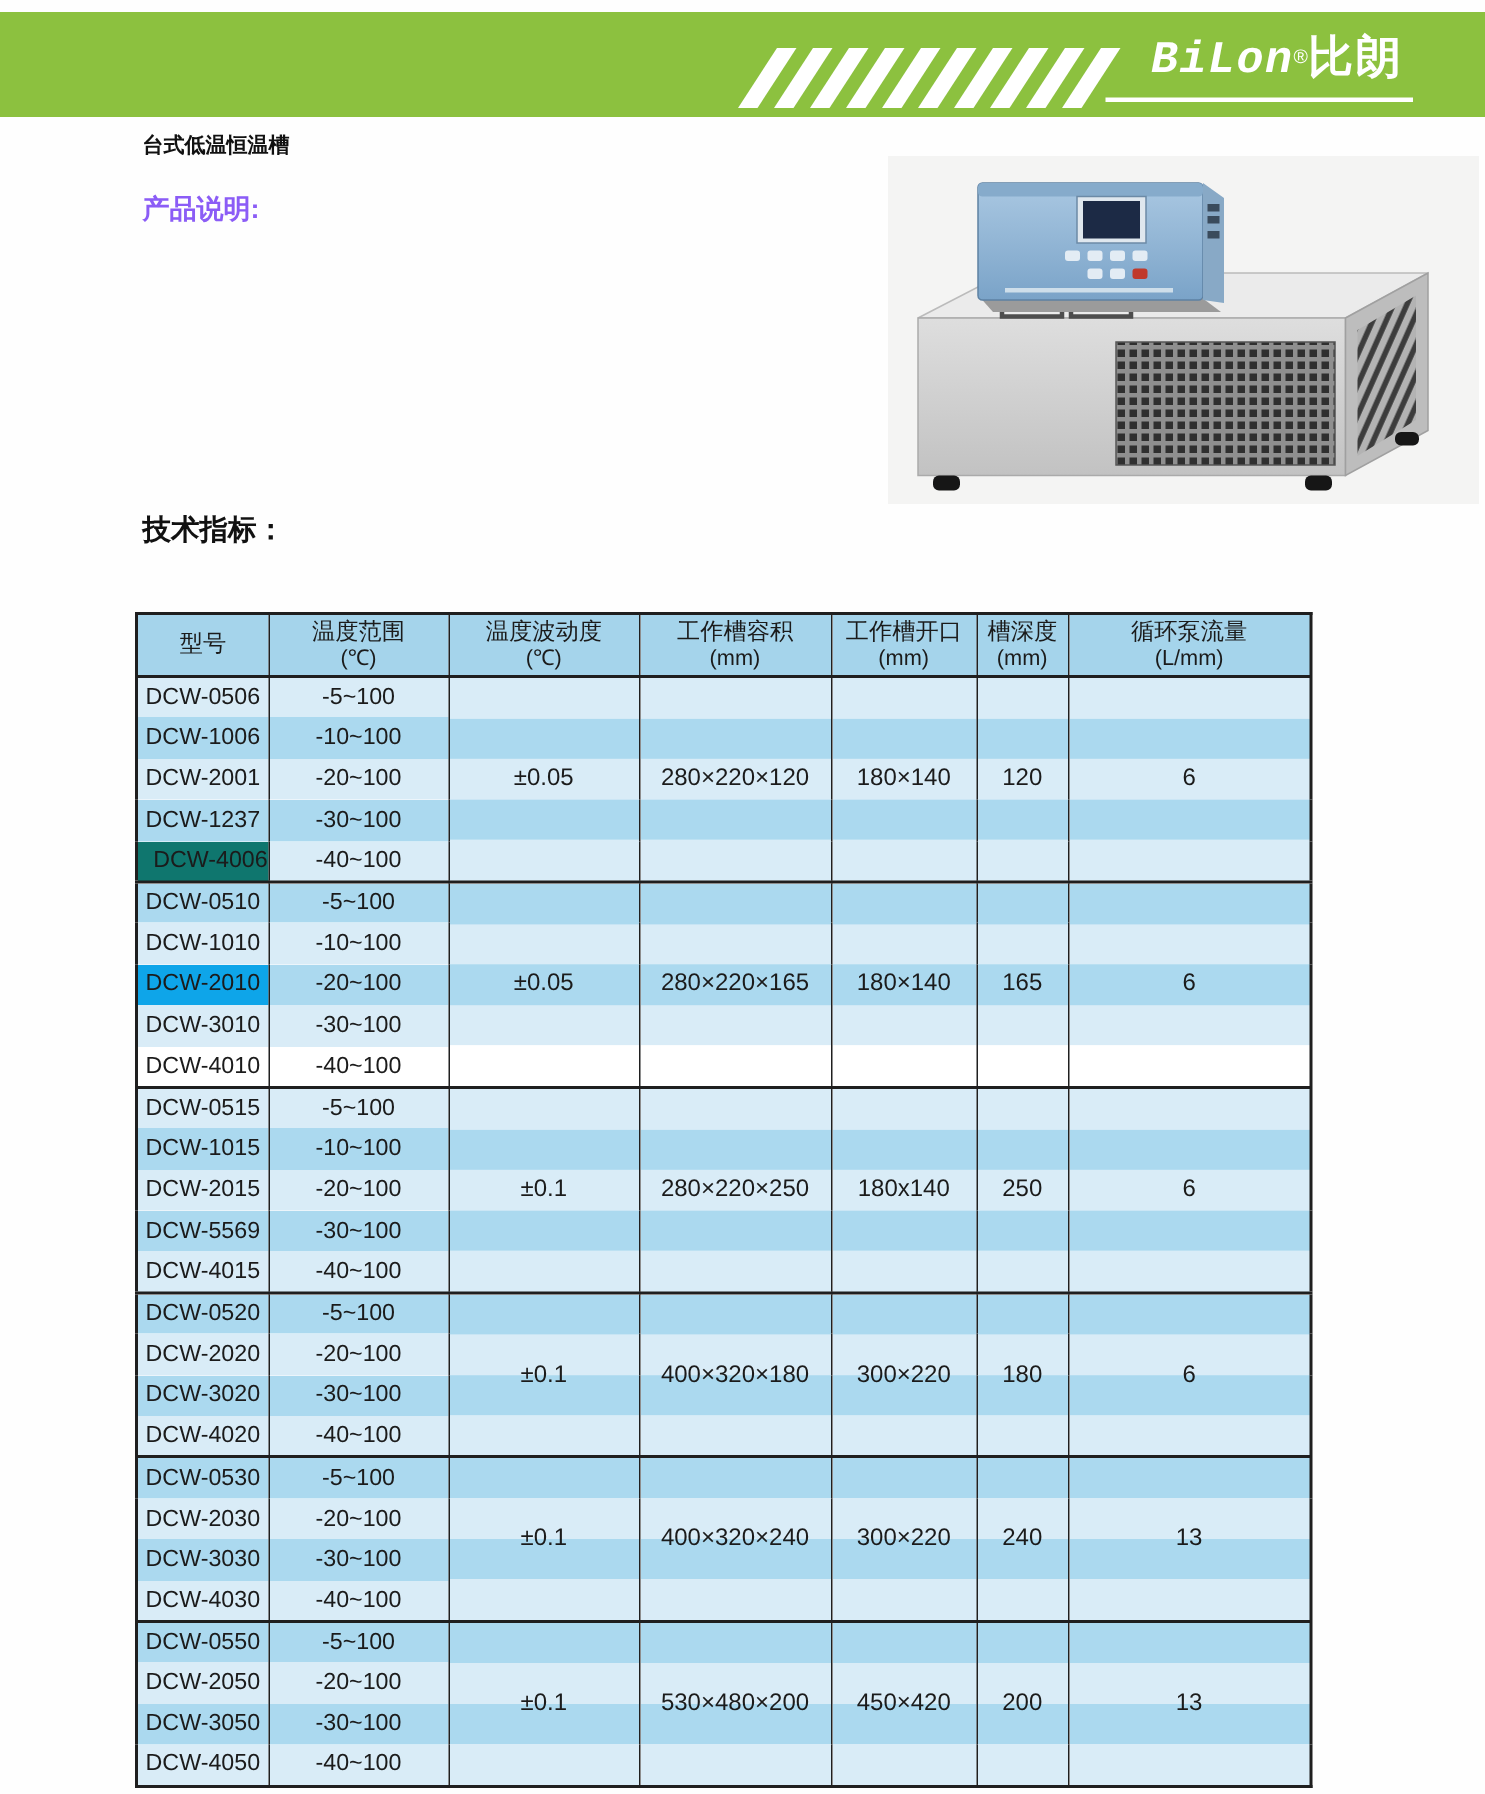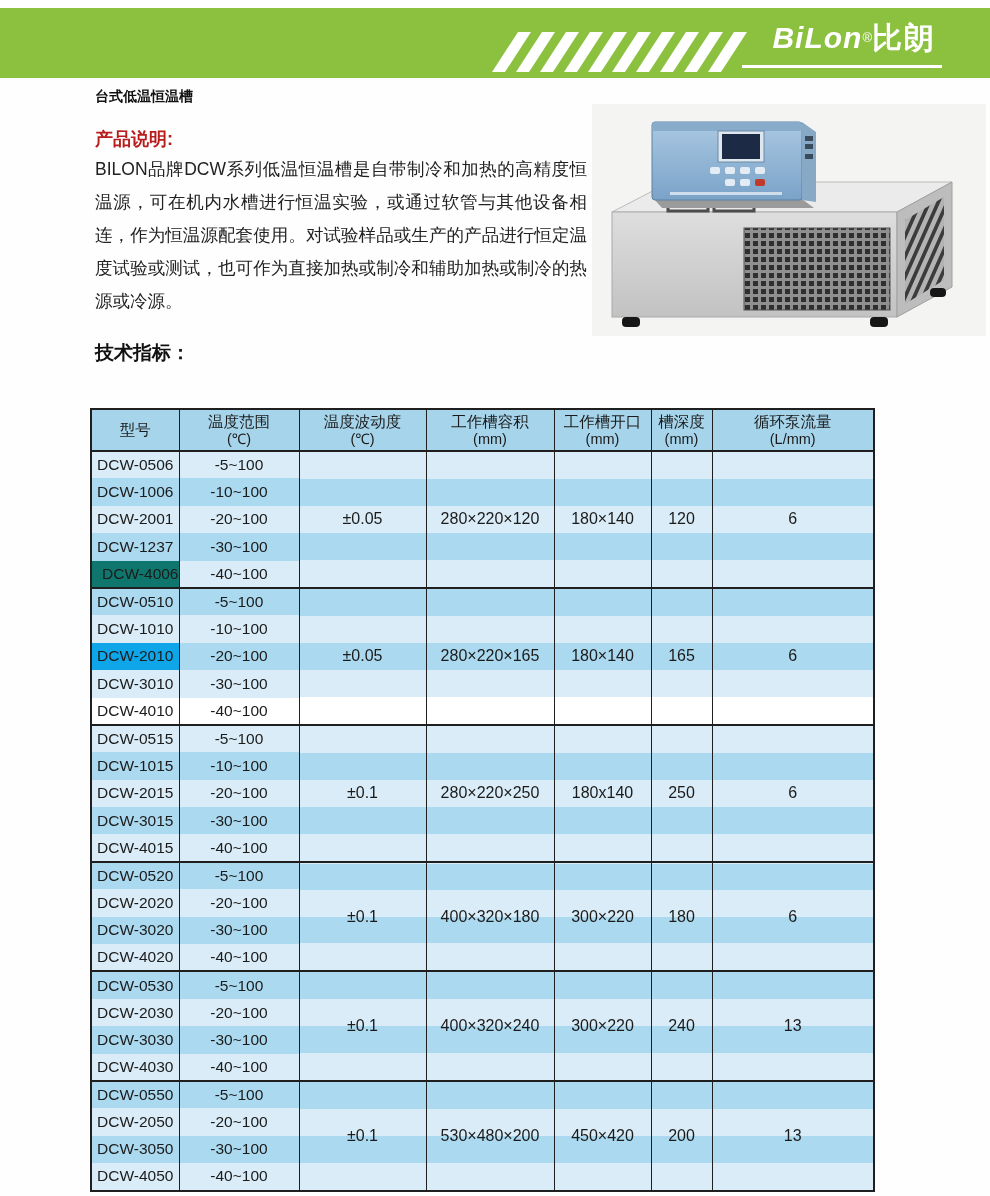--- a/index.html
+++ b/index.html
@@ -4,27 +4,27 @@
 <style>
   html,body{margin:0;padding:0;}
   body{width:990px;height:1196px;background:#ffffff;font-family:"Liberation Sans", sans-serif;}
   .page{position:relative;width:990px;height:1196px;background:#fefefe;overflow:hidden;}
 
   
   .topbar{position:absolute;left:0;top:8px;width:990px;height:70px;background:#8cc13f;}
   .stripes{position:absolute;left:505px;top:24px;height:40px;display:flex;gap:11px;}
   .stripe{width:13px;height:40px;background:#ffffff;transform:skewX(-33deg);}
   .logo{position:absolute;right:48px;top:10px;color:#ffffff;border-bottom:3px solid #ffffff;padding:0 6px 6px 6px;white-space:nowrap;}
-  .logo-script{font-family:Liberation Sans, sans-serif;font-style:italic;font-weight:700;font-size:30px;letter-spacing:1px;margin-left:24px;}
+  .logo-script{font-family:Liberation Mono, monospace;font-style:italic;font-weight:700;font-size:30px;letter-spacing:1px;margin-left:24px;}
   .logo-reg{font-size:13px;vertical-align:super;}
   .logo-cn{font-size:30px;font-weight:700;letter-spacing:2px;}
 
   
   .title{position:absolute;left:95px;top:88px;font-size:14px;font-weight:700;color:#111;}
-  .desc-heading{position:absolute;left:95px;top:127px;font-size:18px;font-weight:700;color:#b91c1c;}
+  .desc-heading{position:absolute;left:95px;top:127px;font-size:18px;font-weight:700;color:#8b5cf6;}
   .desc-body{position:absolute;left:95px;top:153px;width:492px;font-size:17.5px;line-height:33px;color:#222;text-align:justify;}
   .photo{position:absolute;left:592px;top:104px;width:394px;height:232px;background:#f4f4f3;}
   .specs-heading{position:absolute;left:95px;top:340px;font-size:19px;font-weight:700;color:#111;}
 
   
   .tablewrap{position:absolute;left:90px;top:408px;}
   table.spec{border-collapse:collapse;table-layout:fixed;width:783px;border:2px solid #1f1f1f;color:#1b1b1b;}
   table.spec th, table.spec td{border-left:1.5px solid #1f1f1f;padding:0;text-align:center;overflow:hidden;}
   table.spec thead{background:#a5d4eb;}
   table.spec thead tr{height:42px;}
@@ -55,21 +55,20 @@
       <span class="stripe"></span>
       <span class="stripe"></span>
     </div>
     <div class="logo">
       <span class="logo-script">BiLon</span><span class="logo-reg">®</span><span class="logo-cn">比朗</span>
     </div>
   </div>
 
   <div class="title">台式低温恒温槽</div>
   <div class="desc-heading">产品说明:</div>
-  <div class="desc-body">BILON品牌DCW系列低温恒温槽是自带制冷和加热的高精度恒温源，可在机内水槽进行恒温实验，或通过软管与其他设备相连，作为恒温源配套使用。对试验样品或生产的产品进行恒定温度试验或测试，也可作为直接加热或制冷和辅助加热或制冷的热源或冷源。</div>
 
   <div class="photo">
     <svg width="394" height="232" viewBox="0 0 394 232">
       <defs>
         <linearGradient id="frontg" x1="0" y1="0" x2="0" y2="1">
           <stop offset="0" stop-color="#dedede"></stop>
             <stop offset="1" stop-color="#c2c2c2"></stop>
         </linearGradient>
         <linearGradient id="headg" x1="0" y1="0" x2="0" y2="1">
           <stop offset="0" stop-color="#aac8e2"></stop>
@@ -235,21 +234,21 @@
           </tr>
           <tr>
             <td class="model" style="background: rgb(171, 217, 239);">DCW-1015</td>
             <td class="range" style="background: rgb(171, 217, 239);">-10~100</td>
           </tr>
           <tr>
             <td class="model" style="background: rgb(217, 236, 247);">DCW-2015</td>
             <td class="range" style="background: rgb(217, 236, 247);">-20~100</td>
           </tr>
           <tr>
-            <td class="model" style="background: rgb(171, 217, 239);">DCW-3015</td>
+            <td class="model" style="background: rgb(171, 217, 239);">DCW-5569</td>
             <td class="range" style="background: rgb(171, 217, 239);">-30~100</td>
           </tr>
           <tr>
             <td class="model" style="background: rgb(217, 236, 247);">DCW-4015</td>
             <td class="range" style="background: rgb(217, 236, 247);">-40~100</td>
           </tr>
         </tbody>
         <tbody class="group">
           <tr>
             <td class="model" style="background: rgb(171, 217, 239);">DCW-0520</td>

